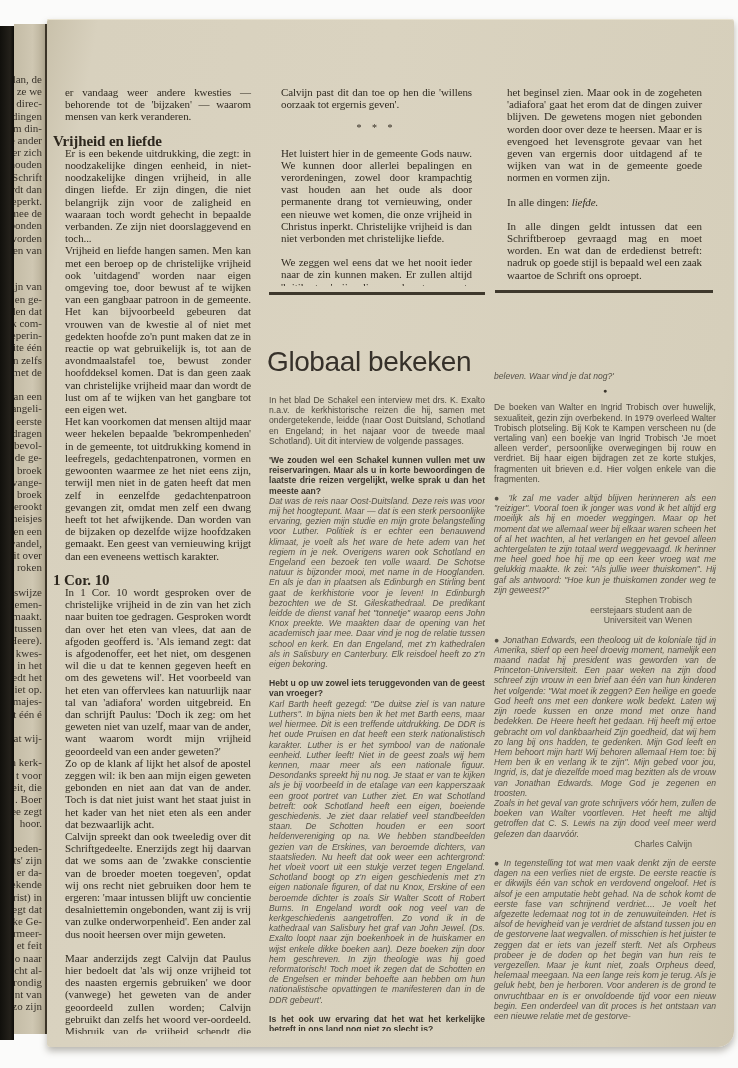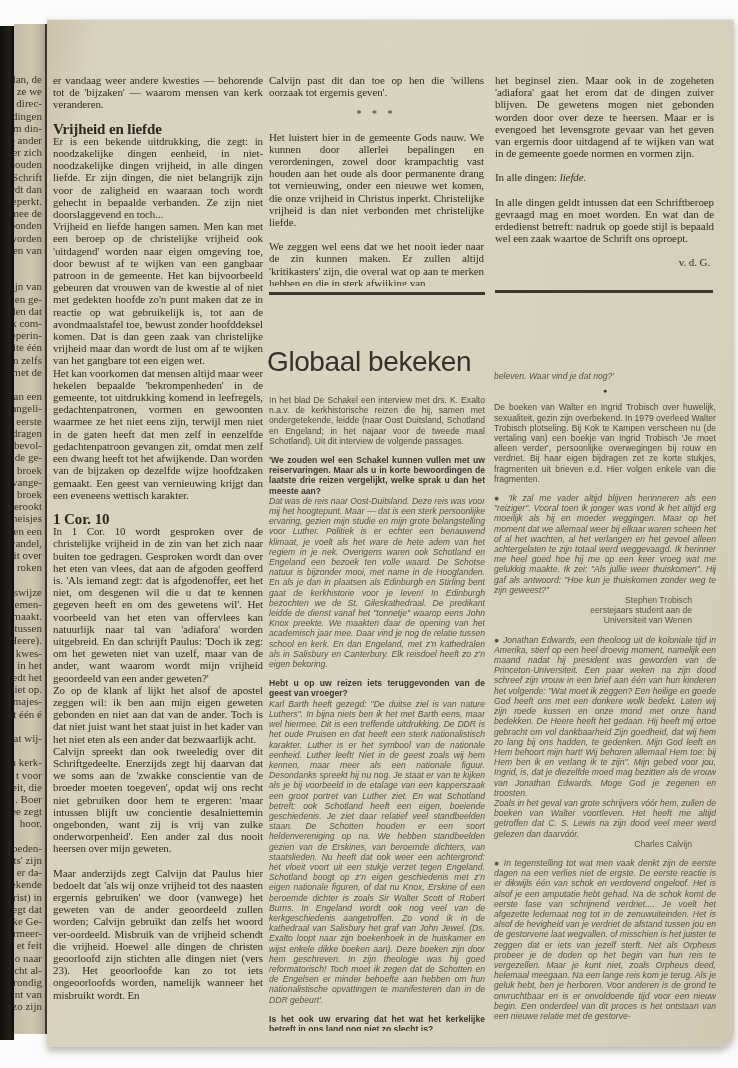--- a/index.html
+++ b/index.html
@@ -35,21 +35,21 @@
     position:absolute;left:47px;top:19px;width:687px;height:1028px;
     background:linear-gradient(100deg,#c9c1ab,#d8d1be 6%,#dad3c0 40%,#d6cfbb 85%,#cfc7b2);
     border-radius:2px 3px 16px 3px;
     box-shadow:0 4px 7px rgba(60,55,40,.35), inset 0 1px 0 #e9e3d1;
     overflow:hidden;
   }
 
   .col{position:absolute;overflow:hidden;}
   .serif{font-family:"Liberation Serif",serif;font-size:11px;line-height:12.2px;
          color:#322c22;text-align:justify;letter-spacing:-0.1px;}
-  .serif p{margin:0;white-space:pre-line;}
+  .serif p{margin:12px;white-space:pre-line;}
   .mt{margin-top:12px !important;}
   .h-serif{font-weight:bold;margin:12px 0 0 0;font-size:15px;line-height:12.2px;color:#2d271e;}
   .h-serif + p{margin-top:0;}
   .sep{ text-align:center;letter-spacing:4px;margin:10px 0;color:#322c22;font-size:10px;}
   .sig{text-align:right;margin-top:12px;padding-right:4px;}
   .rule{position:absolute;height:3px;background:#3e382c;}
 
   
   .gb-title{
     position:absolute;left:220px;top:327px;margin:0;
@@ -184,21 +184,21 @@
       <div class="sig">v. d. G.</div>
     </div>
     <div class="rule" style="left:448px;top:271px;width:218px;"></div>
 
     <h1 class="gb-title">Globaal bekeken</h1>
 
     <div class="col sans" style="left:222px;top:376px;width:216px;height:636px;">
       <p class="g-intro">In het blad De Schakel een interview met drs. K. Exalto n.a.v. de kerkhistorische reizen die hij, samen met ondergetekende, leidde (naar Oost Duitsland, Schotland en Engeland; in het najaar voor de tweede maal Schotland). Uit dit interview de volgende passages.</p>
       <p class="q mt8">'We zouden wel een Schakel kunnen vullen met uw reiservaringen. Maar als u in korte bewoordingen de laatste drie reizen vergelijkt, welke sprak u dan het meeste aan?</p>
       <p class="a">Dat was de reis naar Oost-Duitsland. Deze reis was voor mij het hoogtepunt. Maar — dat is een sterk persoonlijke ervaring, gezien mijn studie en mijn grote belangstelling voor Luther. Politiek is er echter een benauwend klimaat, je voelt als het ware de hete adem van het regiem in je nek. Overigens waren ook Schotland en Engeland een bezoek ten volle waard. De Schotse natuur is bijzonder mooi, met name in de Hooglanden. En als je dan in plaatsen als Edinburgh en Stirling bent gaat de kerkhistorie voor je leven! In Edinburgh bezochten we de St. Gileskathedraal. De predikant leidde de dienst vanaf het "tonnetje" waarop eens John Knox preekte. We maakten daar de opening van het academisch jaar mee. Daar vind je nog de relatie tussen school en kerk. En dan Engeland, met z'n kathedralen als in Salisbury en Canterbury. Elk reisdoel heeft zo z'n eigen bekoring.</p>
-      <p class="q mt8">Hebt u op uw reizen iets teruggevonden van de geest van vroeger?</p>
+      <p class="q mt8">Hebt u op uw zowel iets teruggevonden van de geest van vroeger?</p>
       <p class="a">Karl Barth heeft gezegd: "De duitse ziel is van nature Luthers". In bijna niets ben ik het met Barth eens, maar wel hiermee. Dit is een treffende uitdrukking. De DDR is het oude Pruisen en dat heeft een sterk nationalistisch karakter. Luther is er het symbool van de nationale eenheid. Luther leeft! Niet in de geest zoals wij hem kennen, maar meer als een nationale figuur. Desondanks spreekt hij nu nog. Je staat er van te kijken als je bij voorbeeld in de etalage van een kapperszaak een groot portret van Luther ziet. En wat Schotland betreft: ook Schotland heeft een eigen, boeiende geschiedenis. Je ziet daar relatief veel standbeelden staan. De Schotten houden er een soort heldenvereniging op na. We hebben standbeelden gezien van de Erskines, van beroemde dichters, van staatslieden. Nu heeft dat ook weer een achtergrond: het vloeit voort uit een stukje verzet tegen Engeland. Schotland boogt op z'n eigen geschiedenis met z'n eigen nationale figuren, of dat nu Knox, Erskine of een beroemde dichter is zoals Sir Walter Scott of Robert Burns. In Engeland wordt ook nog veel van de kerkgeschiedenis aangetroffen. Zo vond ik in de kathedraal van Salisbury het graf van John Jewel. (Ds. Exalto loopt naar zijn boekenhoek in de huiskamer en wijst enkele dikke boeken aan). Deze boeken zijn door hem geschreven. In zijn theologie was hij goed reformatorisch! Toch moet ik zegen dat de Schotten en de Engelsen er minder behoefte aan hebben om hun nationalistische opvattingen te manifesteren dan in de DDR gebeurt'.</p>
       <p class="q mt8">Is het ook uw ervaring dat het wat het kerkelijke betreft in ons land nog niet zo slecht is?</p>
 
     </div>
 
     <div class="col sans" style="left:447px;top:352px;width:222px;height:664px;">
       <p class="a">beleven. Waar vind je dat nog?'</p>
       <div class="bullet-sep">●</div>
       <p class="g-intro">De boeken van Walter en Ingrid Trobisch over huwelijk, sexualiteit, gezin zijn overbekend. In 1979 overleed Walter Trobisch plotseling. Bij Kok te Kampen verscheen nu (de vertaling van) een boekje van Ingrid Trobisch 'Je moet alleen verder', persoonlijke overwegingen bij rouw en verdriet. Bij haar eigen bijdragen zet ze korte stukjes, fragmenten uit brieven e.d. Hier volgen enkele van die fragmenten.</p>
       <p class="a mt8">●  'Ik zal me vader altijd blijven herinneren als een "reiziger". Vooral toen ik jonger was vond ik het altijd erg moeilijk als hij en moeder weggingen. Maar op het moment dat we allemaal weer bij elkaar waren scheen het of al het wachten, al het verlangen en het gevoel alleen achtergelaten te zijn totaal werd weggevaagd. Ik herinner me heel goed hoe hij me op een keer vroeg wat me gelukkig maakte. Ik zei: "Als jullie weer thuiskomen". Hij gaf als antwoord: "Hoe kun je thuiskomen zonder weg te zijn geweest?"</p>

